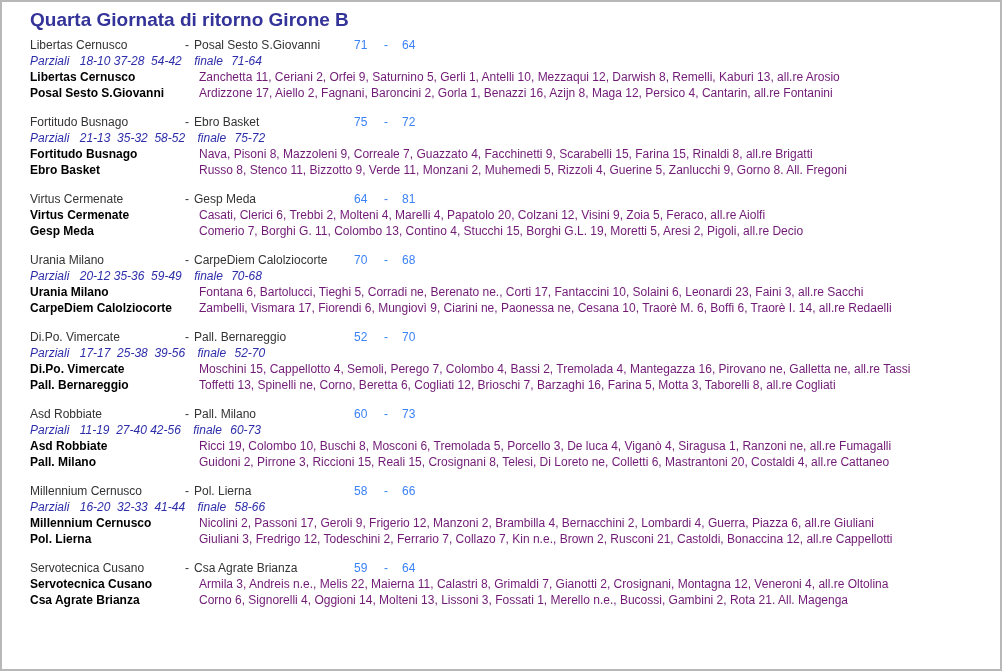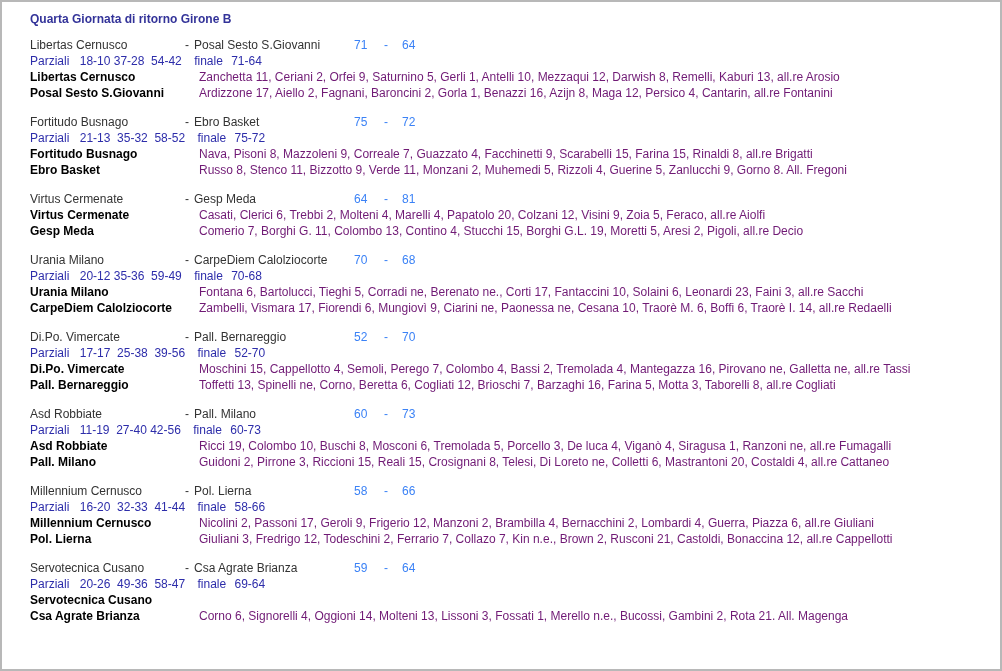--- a/index.html
+++ b/index.html
@@ -7,36 +7,36 @@
     position:relative;
     width:1002px; height:671px;
     box-sizing:border-box;
     border:2px solid #b8b8b8;
     background:#fff;
     overflow:hidden;
     font-family:"Liberation Sans", sans-serif;
     padding:9px 0 0 28px;
   }
   .title {
-    font-size:12px;
+    font-size:19px;
     font-weight:bold;
     color:#333399;
     line-height:17px;
     margin-bottom:9px;
   }
   .match { margin-bottom:13px; }
   .row { font-size:12px; line-height:16px; white-space:nowrap; }
   .head { display:flex; color:#333333; }
   .head .home-col { width:155px; flex:0 0 155px; }
   .head .away-col { width:169px; flex:0 0 169px; }
   .head .vs { margin-right:5px; }
   .score { display:flex; color:#3b82f6; }
   .score .s-home { width:30px; flex:0 0 30px; }
   .score .s-dash { width:18px; flex:0 0 18px; }
-  .partials { color:#2d2daa; }
+  .partials { color:#2d2daa;font-style:italic; }
   .partials .p-label { margin-right:7px; }
   .partials .p-q { white-space:pre; margin-right:9px; }
   .partials .p-flabel { margin-right:5px; }
   .roster { display:flex; }
   .roster .tname { width:169px; flex:0 0 169px; font-weight:bold; color:#000000; }
   .roster .players { color:#701a75; }
 </style>
 </head>
 <body>
 
@@ -222,28 +222,23 @@
   <div class="match">
     <div class="row head">
       <span class="home-col">Servotecnica Cusano</span>
       <span class="away-col"><span class="vs">-</span><span>Csa Agrate Brianza</span></span>
       <span class="score">
         <span class="s-home">59</span>
         <span class="s-dash">-</span>
         <span class="s-away">64</span>
       </span>
     </div>
-    <div class="row partials">
-      <span class="p-label">Parziali</span>
-      <span class="p-q">20-26  49-36  58-47</span>
-      <span class="p-flabel">finale</span>
-      <span class="p-fscore">69-64</span>
-    </div>
     <div class="row roster">
       <span class="tname">Servotecnica Cusano</span>
+      <span class="players">Armila 3, Andreis n.e., Melis 22, Maierna 11, Calastri 8, Grimaldi 7, Gianotti 2, Crosignani, Montagna 12, Veneroni 4, all.re Oltolina</span>
     </div>
     <div class="row roster">
       <span class="tname">Csa Agrate Brianza</span>
       <span class="players">Corno 6, Signorelli 4, Oggioni 14, Molteni 13, Lissoni 3, Fossati 1, Merello n.e., Bucossi, Gambini 2, Rota 21. All. Magenga</span>
     </div>
   </div>
 </div>
 </div>
 
 </body></html>

